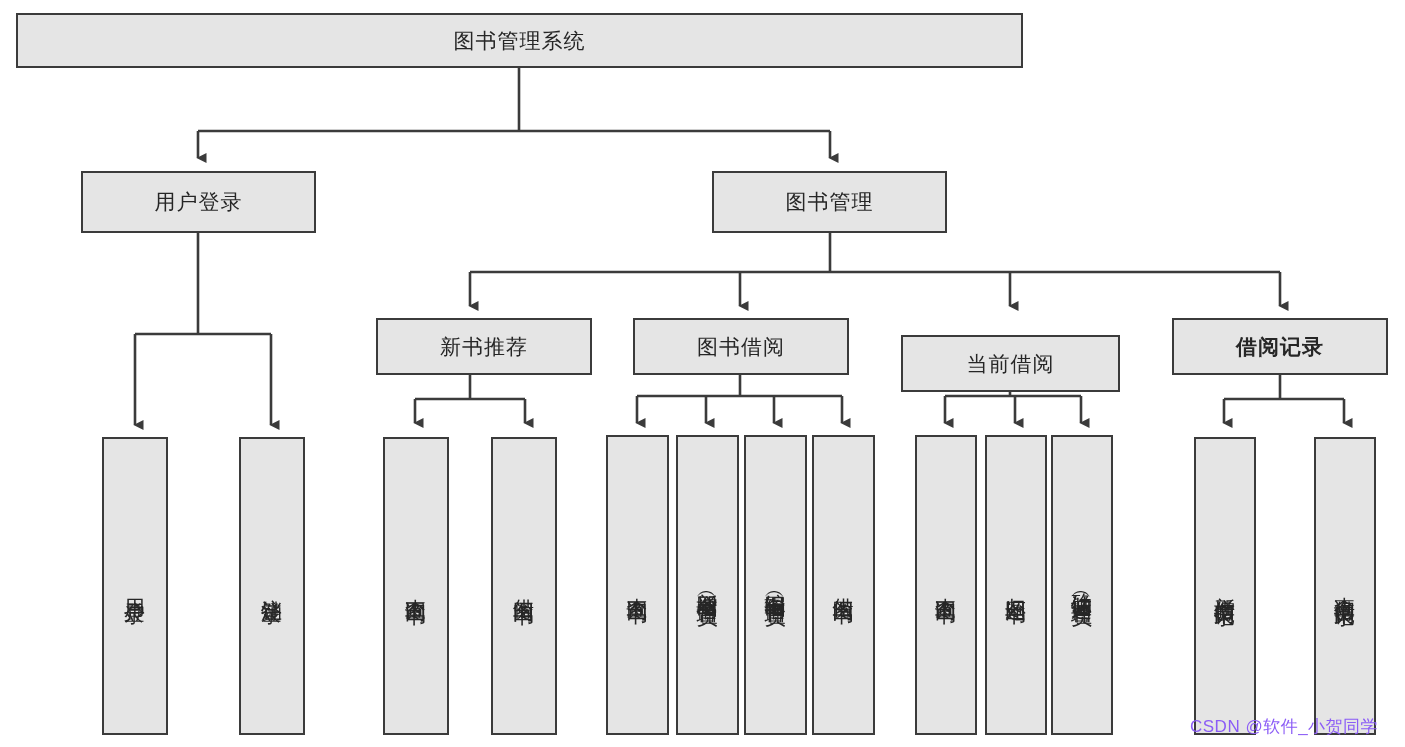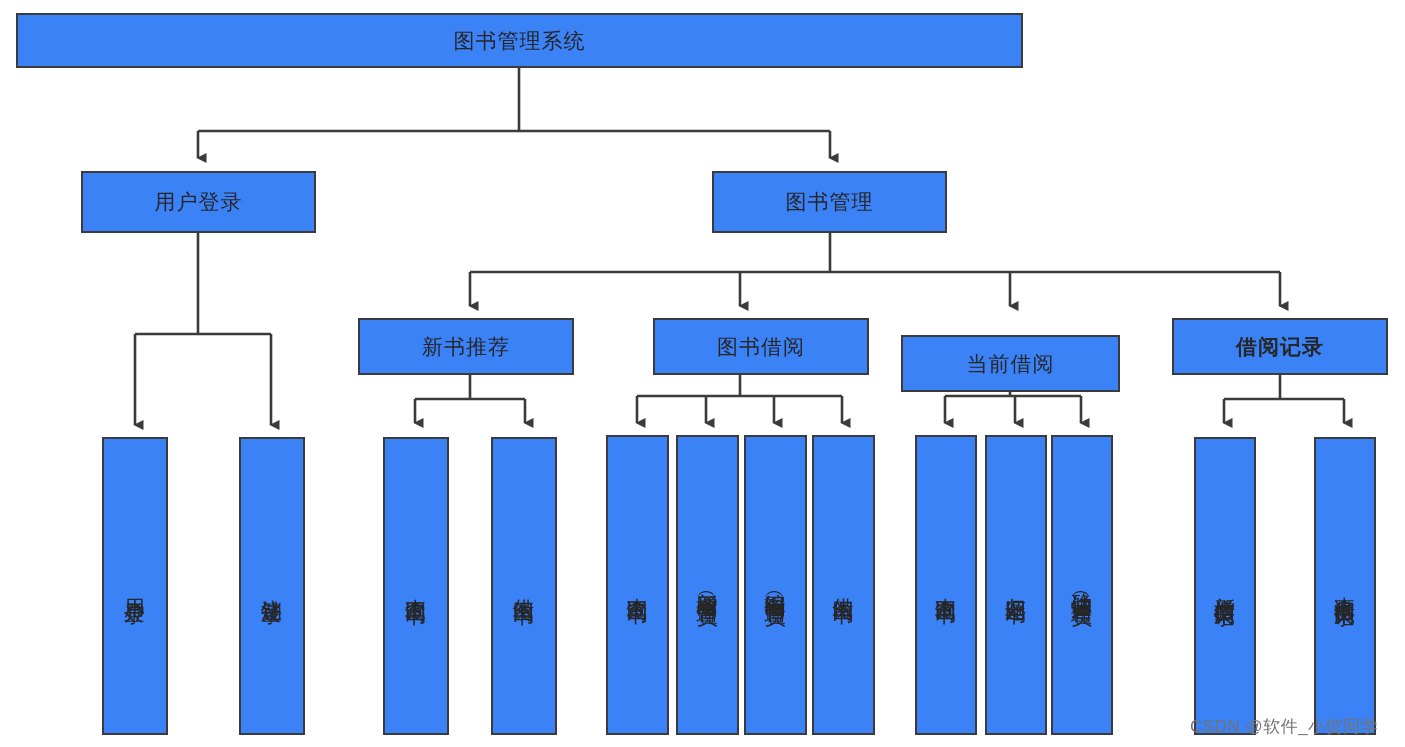--- a/index.html
+++ b/index.html
@@ -14,21 +14,21 @@
     position: relative;
     width: 1405px;
     height: 747px;
     background: #ffffff;
     overflow: hidden;
   }
   .node {
     position: absolute;
     box-sizing: border-box;
     border: 2px solid #3b3b3b;
-    background: #3b82f6;
+    background: #e5e5e5;
     display: flex;
     align-items: center;
     justify-content: center;
     color: #262626;
     text-align: right;
   }
   .node.horiz {
     font-size: 21px;
     letter-spacing: 1px;
   }
@@ -50,21 +50,21 @@
     position: absolute;
     left: 0;
     top: 0;
     width: 1405px;
     height: 747px;
     pointer-events: none;
   }
   .watermark {
     position: absolute;
     font-size: 17px;
-    color: #737373;
+    color: #8b5cf6;
     white-space: nowrap;
     letter-spacing: 0.5px;
   }
 </style>
 </head>
 <body>
 
 <div id="canvas">
 
   <svg class="wires" viewBox="0 0 1405 747">
@@ -121,24 +121,24 @@
     <span class="lbl">图书管理系统</span>
   </div>
 
   <div class="node horiz" style="left:81px; top:171px; width:235px; height:62px;">
     <span class="lbl">用户登录</span>
   </div>
   <div class="node horiz" style="left:712px; top:171px; width:235px; height:62px;">
     <span class="lbl">图书管理</span>
   </div>
 
-  <div class="node horiz" style="left:358px; top:318px; width:216px; height:57px;">
+  <div class="node horiz" style="left:376px; top:318px; width:216px; height:57px;">
     <span class="lbl">新书推荐</span>
   </div>
-  <div class="node horiz" style="left:653px; top:318px; width:216px; height:57px;">
+  <div class="node horiz" style="left:633px; top:318px; width:216px; height:57px;">
     <span class="lbl">图书借阅</span>
   </div>
   <div class="node horiz" style="left:901px; top:318px; width:219px; height:57px;margin-top:17px;">
     <span class="lbl">当前借阅</span>
   </div>
   <div class="node horiz" style="left:1172px; top:318px; width:216px; height:57px;font-weight:bold;">
     <span class="lbl">借阅记录</span>
   </div>
 
   <div class="node vert" style="left:102px; top:437px; width:66px; height:298px;">

